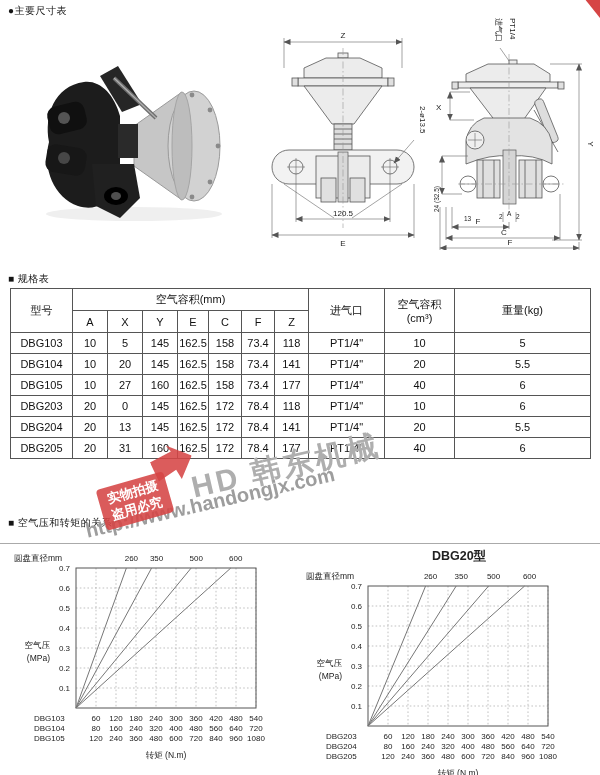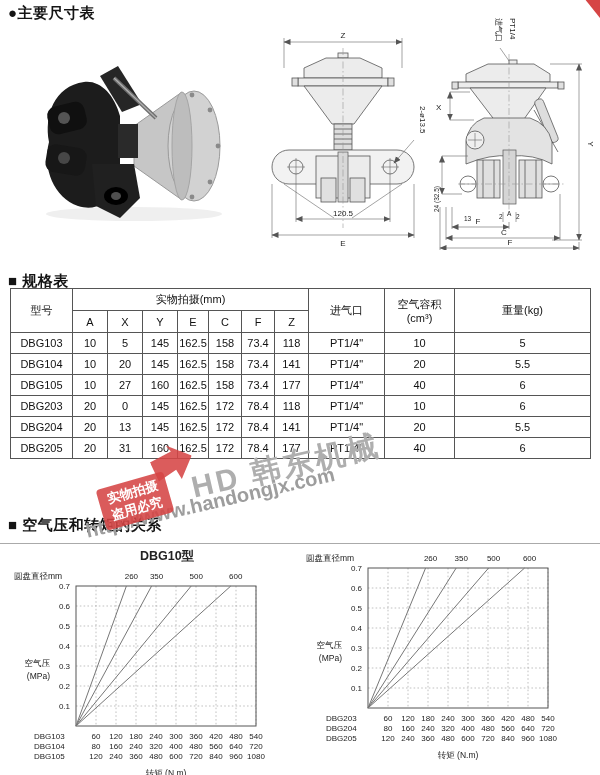--- a/index.html
+++ b/index.html
@@ -1,18 +1,18 @@
 <!DOCTYPE html>
 <html><head>
 <meta charset="utf-8">
 <style>
   *{margin:0;padding:0;box-sizing:border-box}
   html,body{width:600px;height:775px}
   body{background:#fff;font-family:"Liberation Sans","DejaVu Sans",sans-serif;position:relative;overflow:hidden;color:#111}
-  .sec-title{position:absolute;font-size:15px;font-weight:bold;color:#141414;letter-spacing:.5px;white-space:nowrap}
+  .sec-title{position:absolute;font-size:10px;font-weight:normal;color:#141414;letter-spacing:.5px;white-space:nowrap}
   
   .drawing{position:absolute}
   .drawing text{font-size:8px;fill:#222}
   .t7{font-size:6.5px !important}
   .dfill{fill:#ececec;stroke:#555;stroke-width:.8}
   .dfill2{fill:#e0e0e0;stroke:#555;stroke-width:.8}
   .dl{stroke:#555;stroke-width:.8;fill:none}
   .dim{stroke:#666;stroke-width:.6;fill:none}
   .dcl{stroke:#999;stroke-width:.6;stroke-dasharray:7 2.5 1.5 2.5;fill:none}
   
@@ -218,21 +218,21 @@
       <col style="width:33px">
       <col style="width:33px">
       <col style="width:34px">
     <col style="width:76px">
       <col style="width:70px">
       <col style="width:136px">
   </colgroup>
   <thead>
     <tr>
       <th rowspan="2">型号</th>
-      <th colspan="7">实物拍摄(mm)</th>
+      <th colspan="7">空气容积(mm)</th>
       <th rowspan="2">进气口</th>
       <th rowspan="2">
           <span style="display:block">空气容积</span>
           <span style="display:block">(cm³)</span>
         </th>
       <th rowspan="2">重量(kg)</th>
     </tr>
     <tr>
       <th>A</th>
       <th>X</th>
@@ -332,21 +332,20 @@
   <div class="stamp-body" style="background: rgb(214, 69, 69);">
     <span style="display:block">实物拍摄</span>
     <span style="display:block">盗用必究</span>
   </div>
 </div>
 
 <div class="sec-title" style="left:8px;top:516px">■ 空气压和转矩的关系</div>
 <div class="hr3"></div>
 
 <div class="chart" style="left:8px">
-  <h3>DBG10型</h3>
   <div><svg viewBox="0 0 285 212" width="285" height="212">
         <text x="6" y="13" class="lab">圆盘直径mm</text>
         <line x1="88" y1="20" x2="88" y2="160" class="grid"></line>
         <line x1="108" y1="20" x2="108" y2="160" class="grid"></line>
         <line x1="128" y1="20" x2="128" y2="160" class="grid"></line>
         <line x1="148" y1="20" x2="148" y2="160" class="grid"></line>
         <line x1="168" y1="20" x2="168" y2="160" class="grid"></line>
         <line x1="188" y1="20" x2="188" y2="160" class="grid"></line>
         <line x1="208" y1="20" x2="208" y2="160" class="grid"></line>
         <line x1="228" y1="20" x2="228" y2="160" class="grid"></line>
@@ -402,20 +401,21 @@
         <text x="148" y="193" class="mid">480</text>
         <text x="168" y="193" class="mid">600</text>
         <text x="188" y="193" class="mid">720</text>
         <text x="208" y="193" class="mid">840</text>
         <text x="228" y="193" class="mid">960</text>
         <text x="248" y="193" class="mid">1080</text>
         <text x="158" y="210" class="mid lab">转矩 (N.m)</text>
       </svg></div>
 </div>
 <div class="chart" style="left:300px">
+  <h3>DBG20型</h3>
   <div><svg viewBox="0 0 285 212" width="285" height="212">
         <text x="6" y="13" class="lab">圆盘直径mm</text>
         <line x1="88" y1="20" x2="88" y2="160" class="grid"></line>
         <line x1="108" y1="20" x2="108" y2="160" class="grid"></line>
         <line x1="128" y1="20" x2="128" y2="160" class="grid"></line>
         <line x1="148" y1="20" x2="148" y2="160" class="grid"></line>
         <line x1="168" y1="20" x2="168" y2="160" class="grid"></line>
         <line x1="188" y1="20" x2="188" y2="160" class="grid"></line>
         <line x1="208" y1="20" x2="208" y2="160" class="grid"></line>
         <line x1="228" y1="20" x2="228" y2="160" class="grid"></line>

